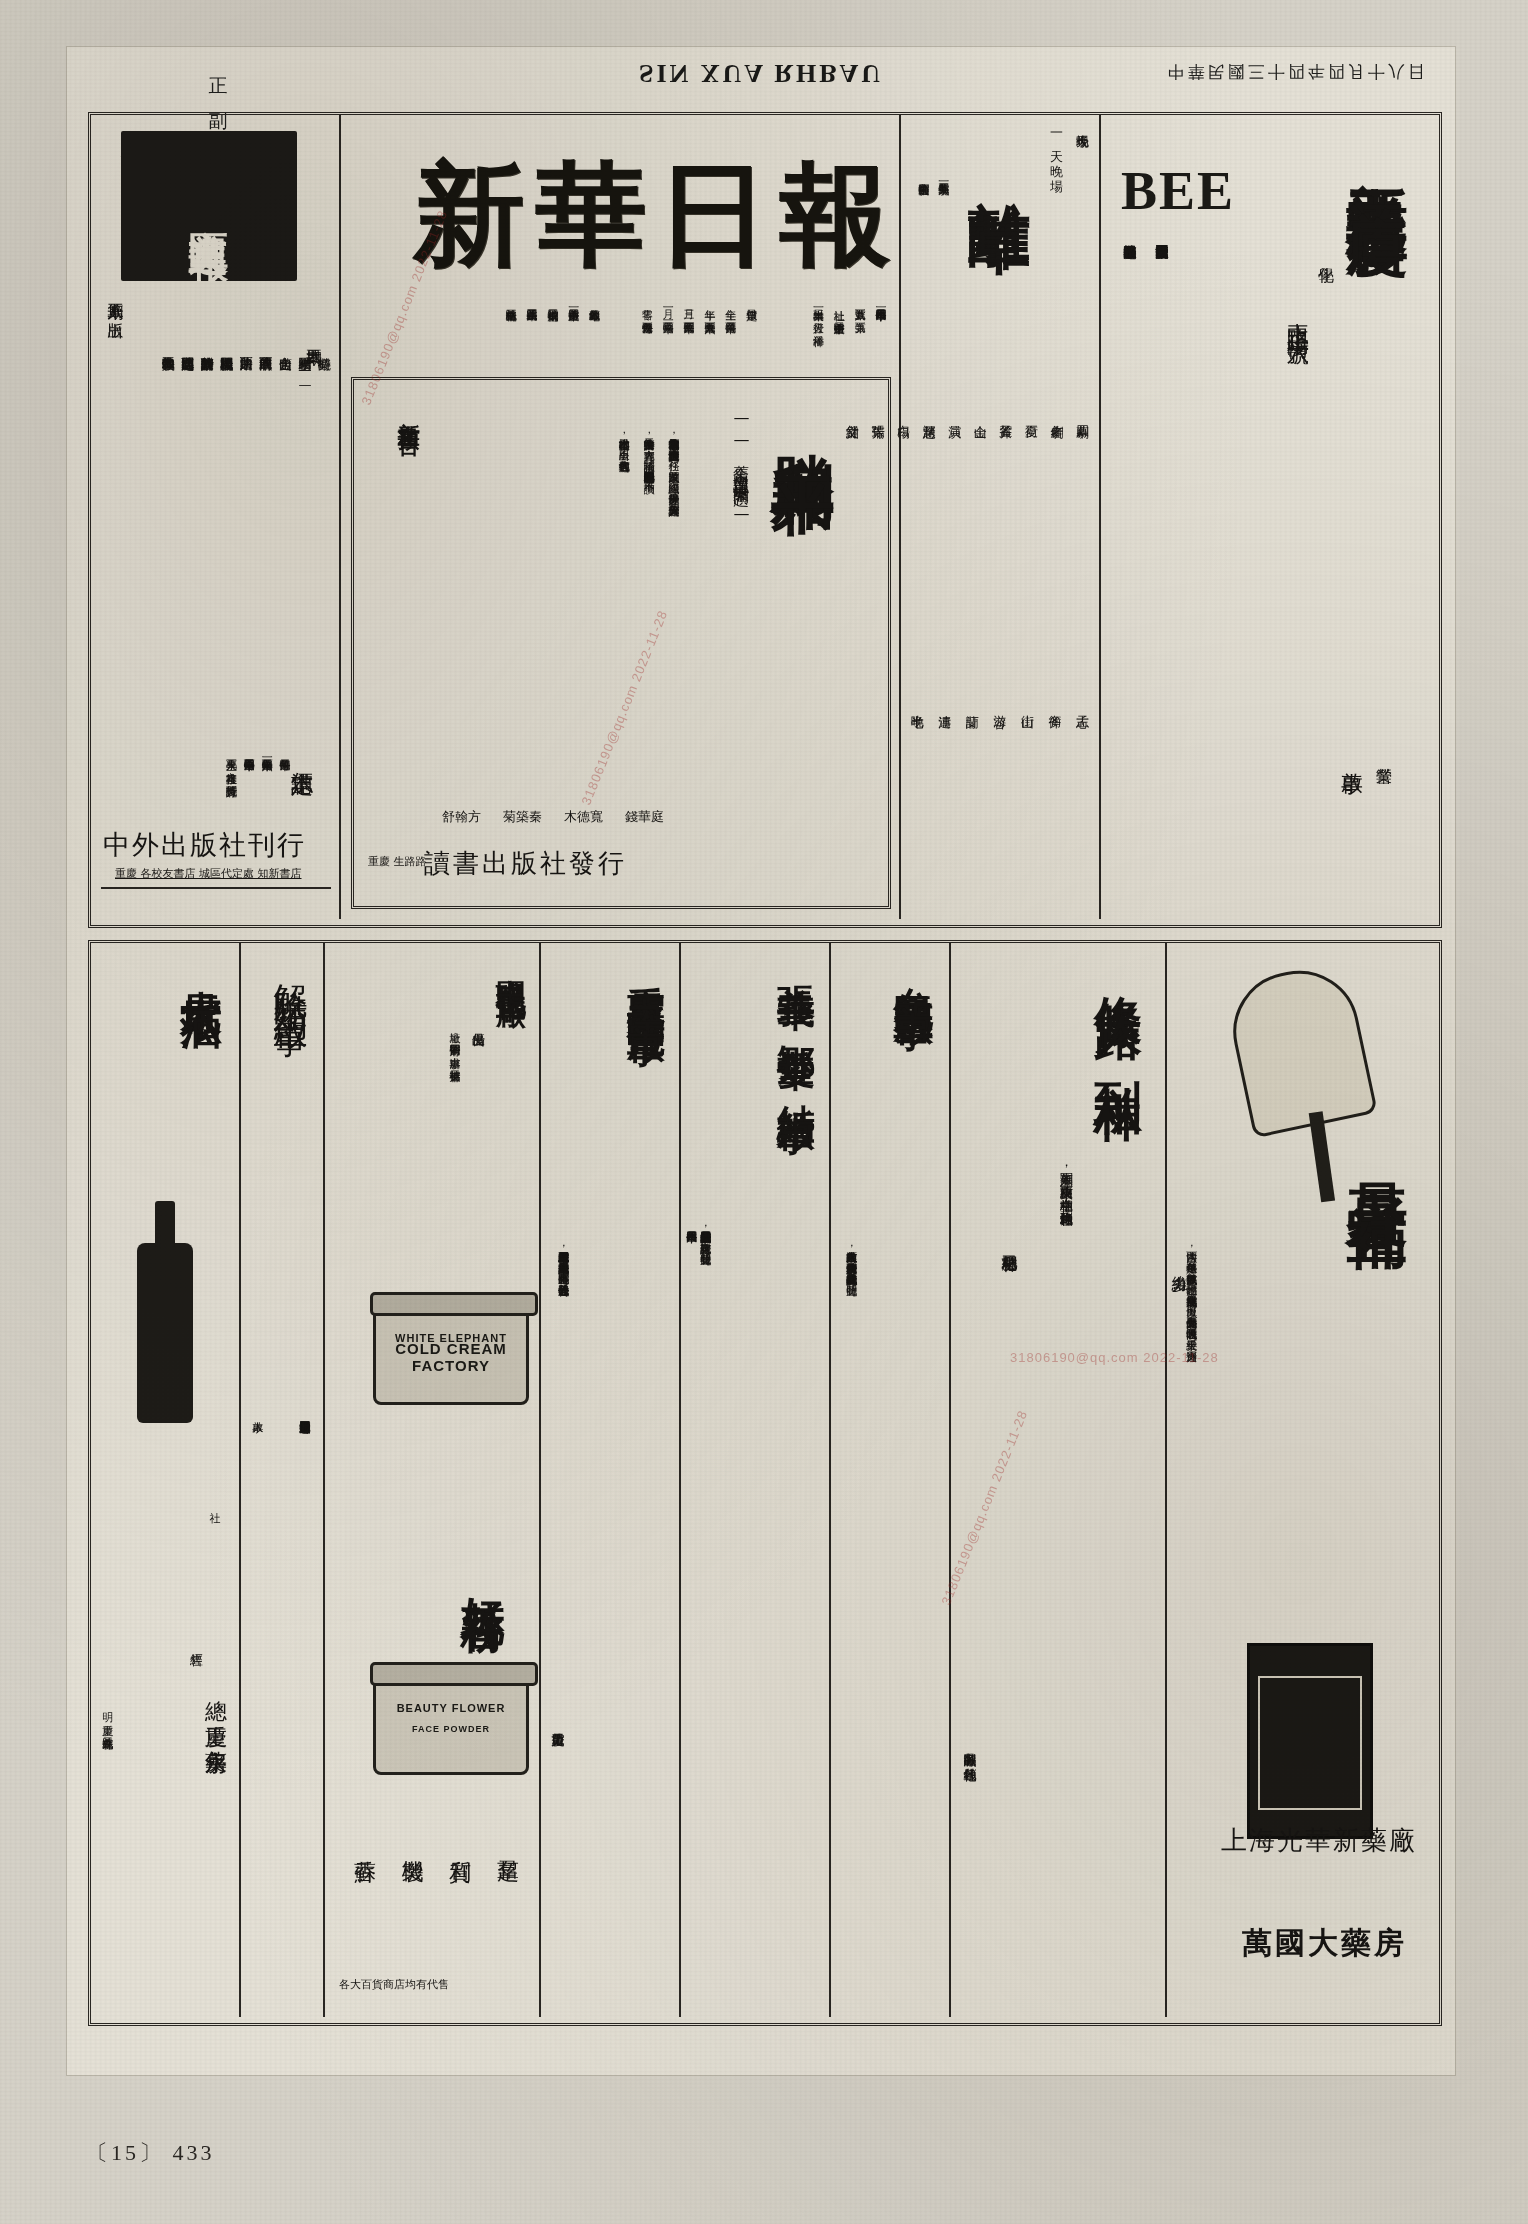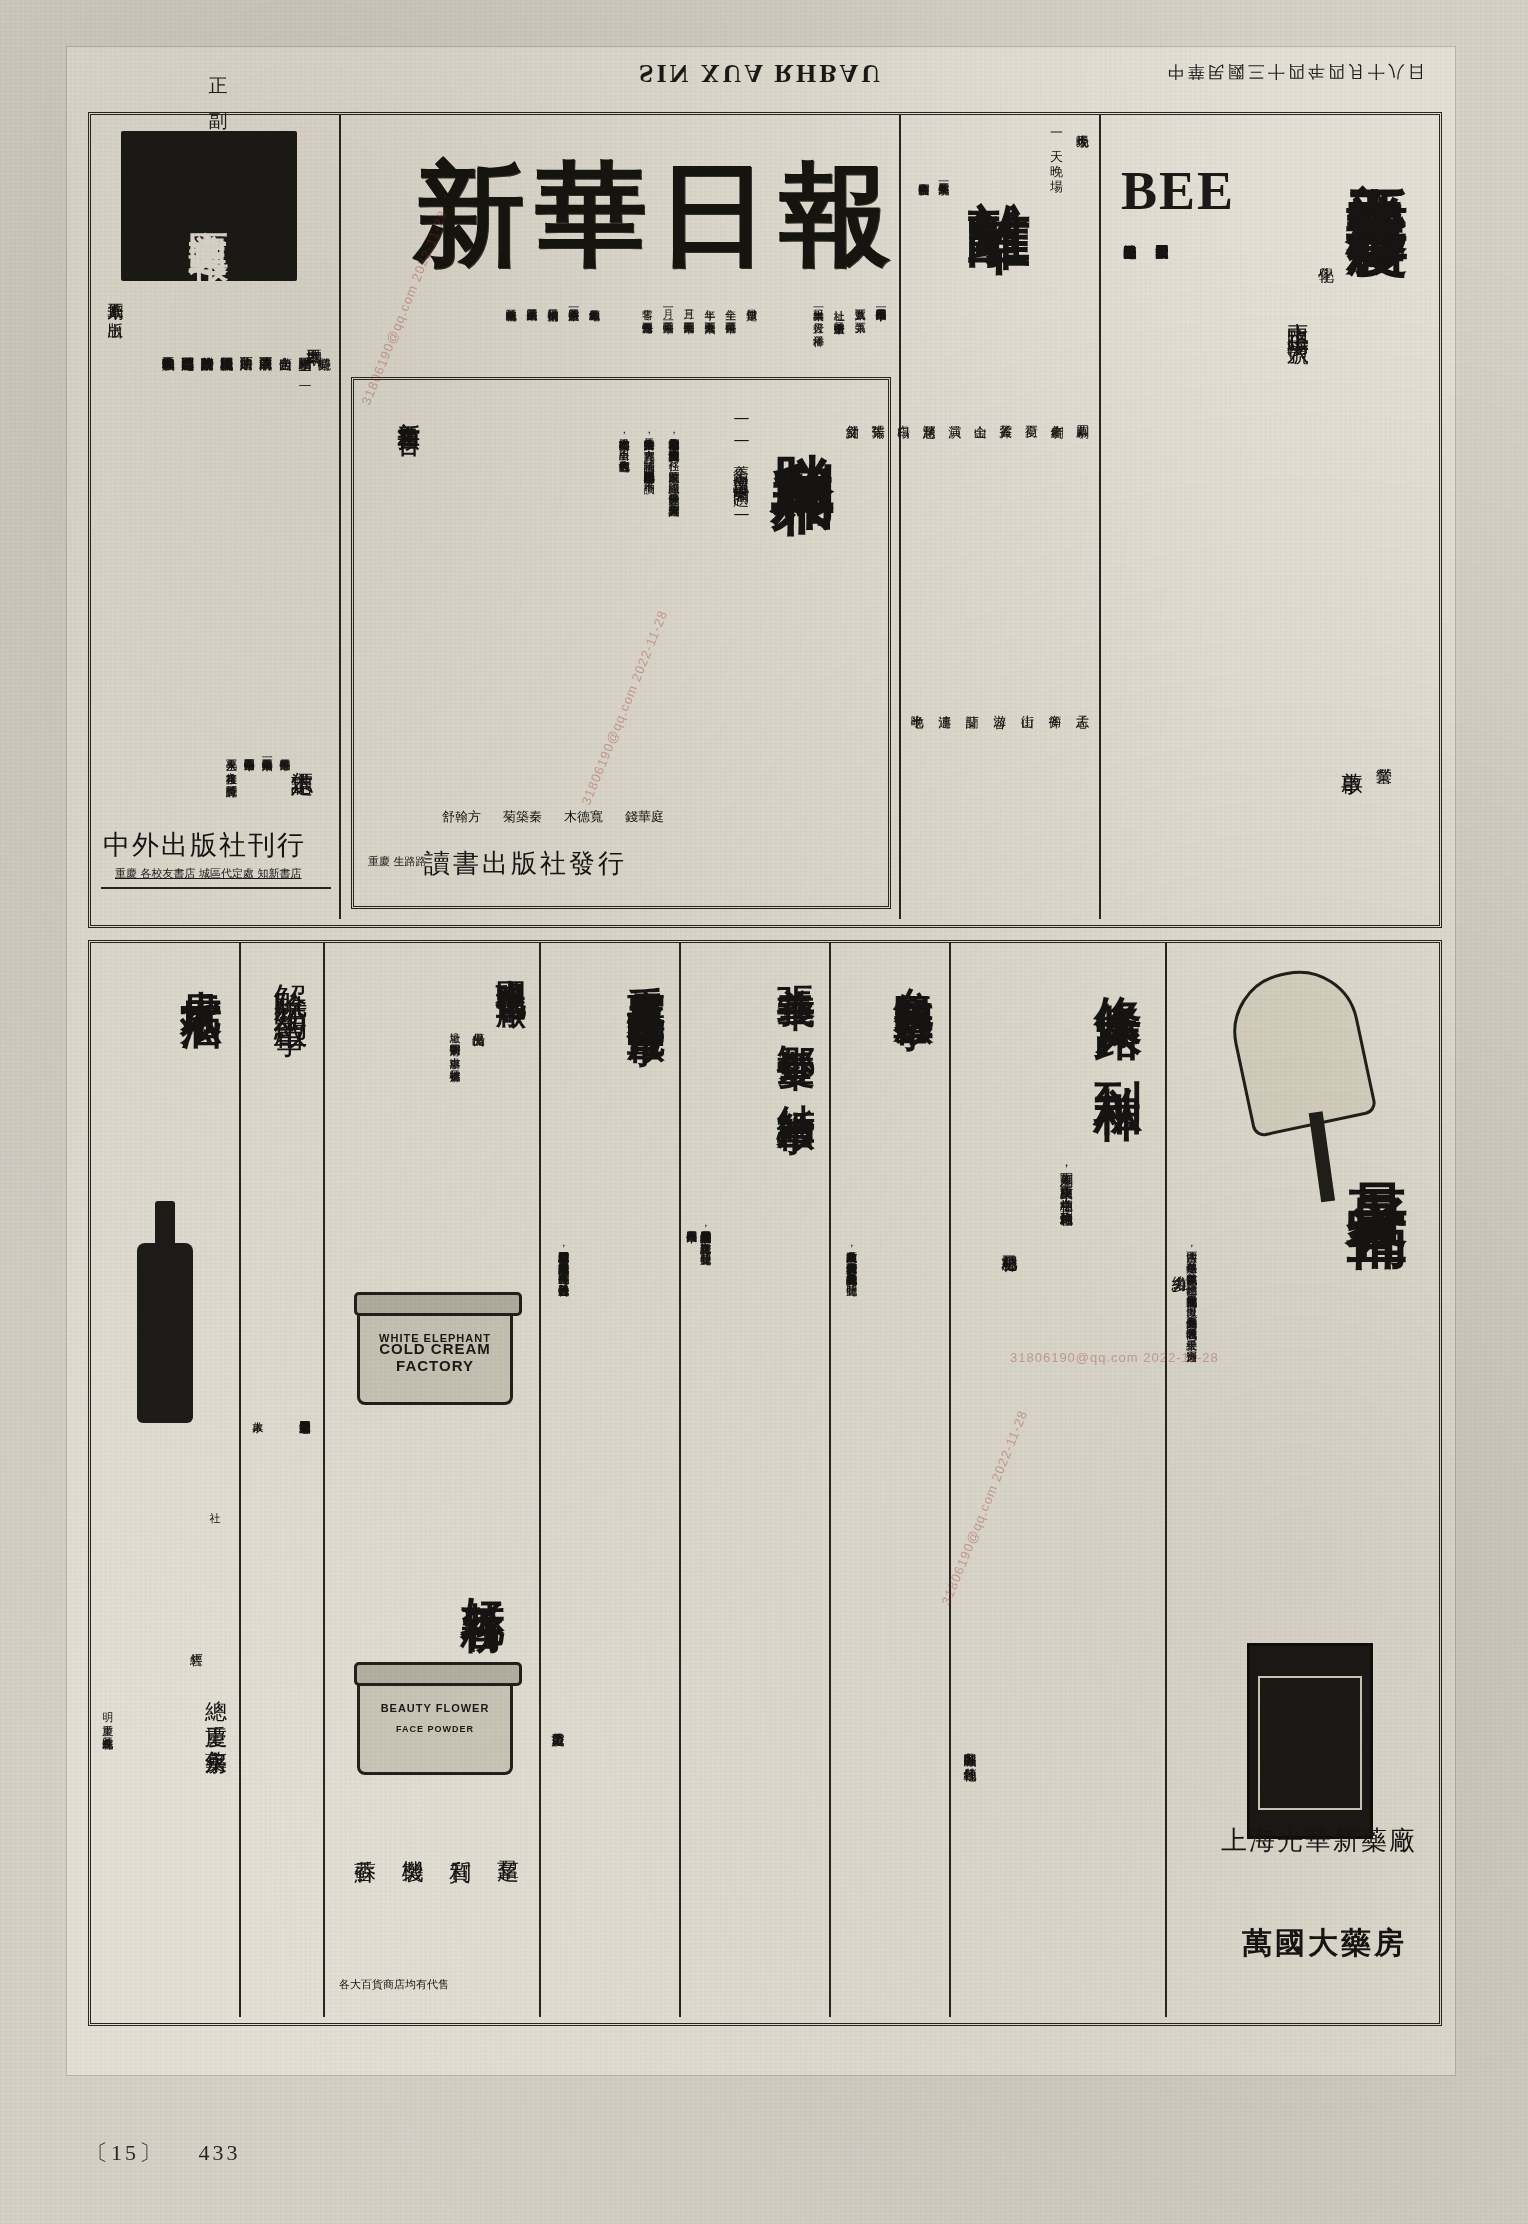--- a/index.html
+++ b/index.html
@@ -67,21 +67,21 @@
   .md{font-size:16px;}
   .lg{font-size:22px;}
 
   .adbox{position:absolute;box-sizing:border-box;border:2px solid #2a2723;overflow:hidden;}
 
   .bottle{position:absolute;width:56px;height:180px;background:#1e1c18;
           border-radius:8px 8px 6px 6px;}
   .bottle:before{content:"";position:absolute;left:18px;top:-42px;width:20px;height:46px;
                  background:#1e1c18;border-radius:3px;}
   .jar{position:absolute;width:150px;height:96px;border:3px solid #23211c;border-radius:8px;
-       background:#cfcabc;}
+       background:#cfcabc;margin-left:16px;}
   .jar .lid{position:absolute;left:-6px;top:-14px;width:162px;height:18px;border:3px solid #23211c;
             border-radius:5px;background:#b9b4a6;}
   .jar .lbl{position:absolute;left:10px;top:26px;right:10px;text-align:center;font-size:11px;
             color:#1b1a16;font-weight:bold;letter-spacing:1px;font-family:"Liberation Sans",sans-serif;}
 
   .pop{position:absolute;width:120px;height:150px;background:#ddd8c8;border:3px solid #22201b;
        border-radius:60px 60px 12px 12px;transform:rotate(-12deg);}
   .pop .stick{position:absolute;left:52px;top:140px;width:14px;height:90px;background:#22201b;
               transform:rotate(4deg);}
 
@@ -327,17 +327,17 @@
     </div>
   </div>
 
   <div class="wm" style="left:300px;top:300px;">31806190@qq.com 2022-11-28</div>
   <div class="wm" style="left:520px;top:700px;">31806190@qq.com 2022-11-28</div>
   <div class="wm" style="left:880px;top:1500px;">31806190@qq.com 2022-11-28</div>
   <div class="wm" style="left:1010px;top:1350px;transform:rotate(0deg);">31806190@qq.com 2022-11-28</div>
 
   <div class="footer">
     <span>〔15〕</span>
-    <span style="margin-left:26px">433</span>
+    <span style="">433</span>
   </div>
 
   <div class="grain"></div>
 </div>
 
 </body></html>

